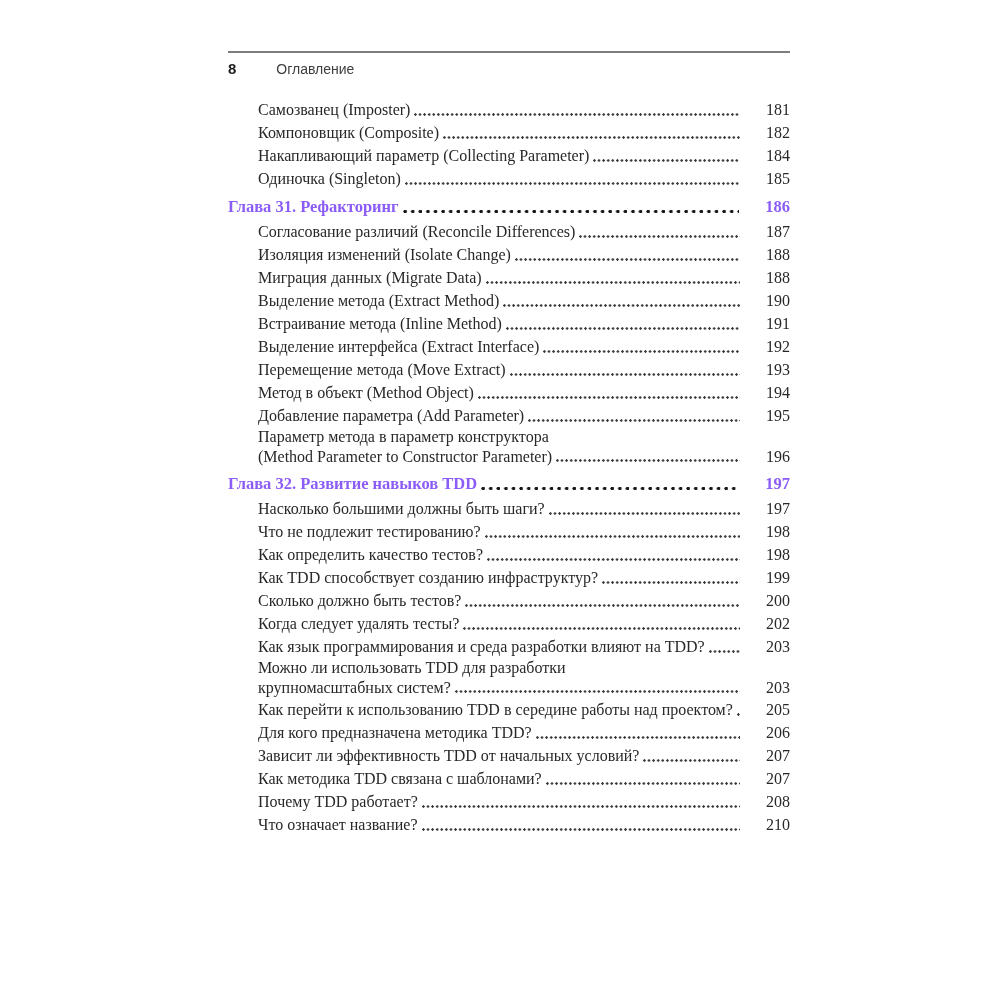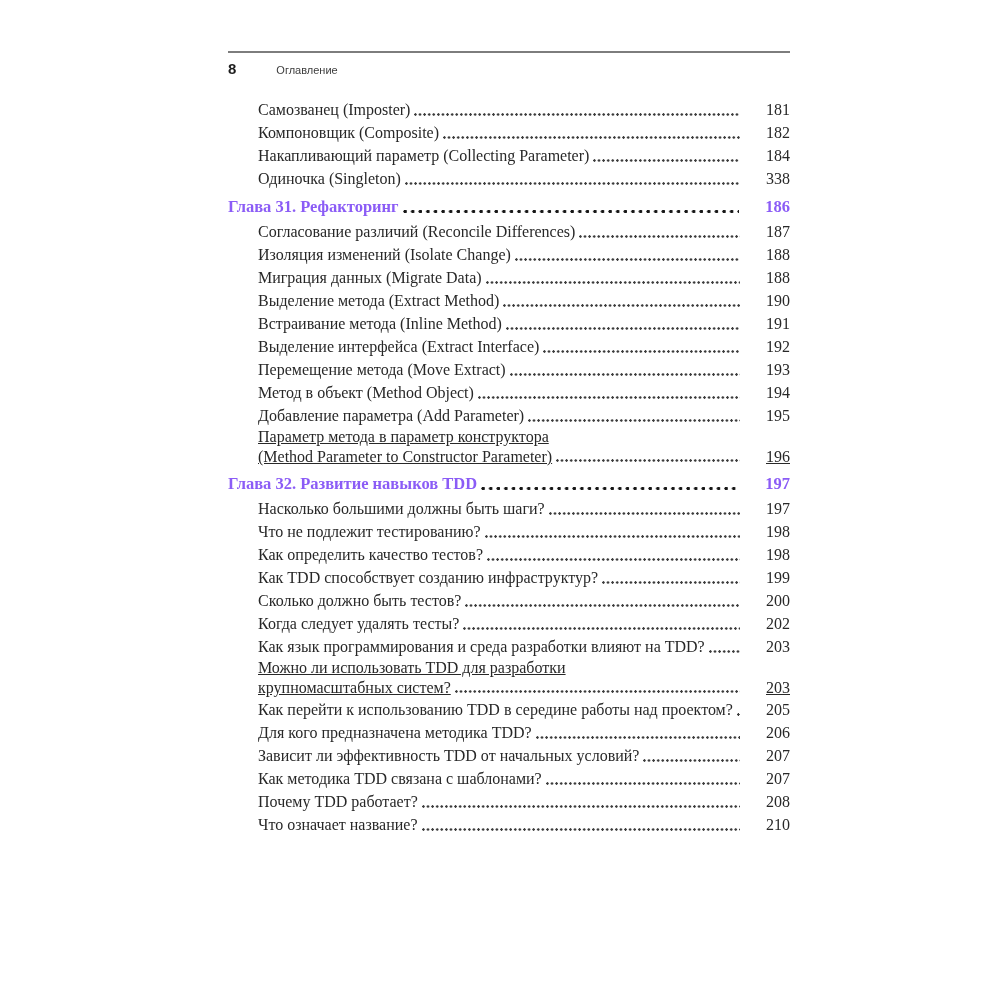--- a/index.html
+++ b/index.html
@@ -15,30 +15,30 @@
     color: var(--ink, #282828);
   }
   .head-rule { height: 2px; background: var(--rule, #7d7d7d); }
   .head-row {
     margin-top: 7px;
     display: flex; align-items: baseline;
     font-family: "Liberation Sans", "DejaVu Sans", sans-serif;
     color: #343434;
   }
   .run-num { font-weight: 700; font-size: 15px; color: #1c1c1c; }
-  .run-title { margin-left: 40px; font-size: 11px; color: #3d3d3d; }
+  .run-title { margin-left: 40px; font-size: 14px; color: #3d3d3d; }
 
   .toc { margin-top: 21px; font-size: 16px; }
   .entry.sub { padding-left: 30px; }
   .entry.chapter {
     margin-top: 5px; margin-bottom: 2px;
     font-weight: 700; font-size: 16.5px; color: #8b5cf6;
   }
   .line { display: flex; line-height: 23px; white-space: nowrap; text-align: right; }
-  .entry.multi .line { line-height: 20px; text-decoration: underline; }
+  .entry.multi .line { line-height: 20px; }
   .title { flex-shrink: 0; }
   .pnum { flex-shrink: 0; margin-left: 23px; }
   .leader {
     flex: 1;
     align-self: flex-end;
     height: 5px;
     margin: 0 3px 4px 4px;
     background-image: radial-gradient(circle at 1.4px 2.5px, #3c3c3c 1.02px, transparent 1.45px);
     background-size: 4.6px 5px;
     background-repeat: repeat-x;
@@ -76,21 +76,21 @@
         <div class="line last">
           <span class="title">Накапливающий параметр (Collecting Parameter)</span>
           <span class="leader"></span>
           <span class="pnum">184</span>
         </div>
       </div>
       <div class="entry sub">
         <div class="line last">
           <span class="title">Одиночка (Singleton)</span>
           <span class="leader"></span>
-          <span class="pnum">338</span>
+          <span class="pnum">185</span>
         </div>
       </div>
       <div class="entry chapter">
         <div class="line last">
           <span class="title">Глава 31. Рефакторинг </span>
           <span class="leader"></span>
           <span class="pnum">186</span>
         </div>
       </div>
       <div class="entry sub">

